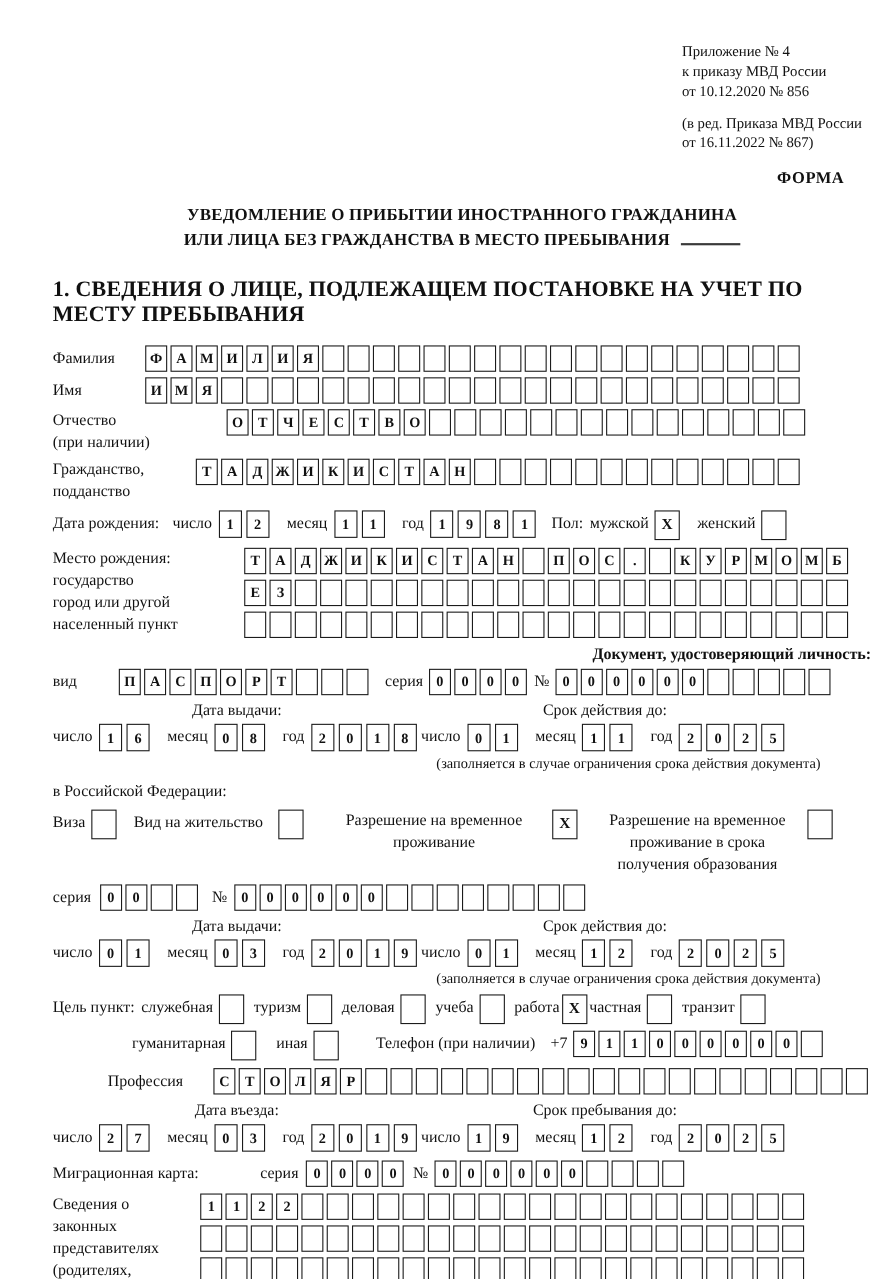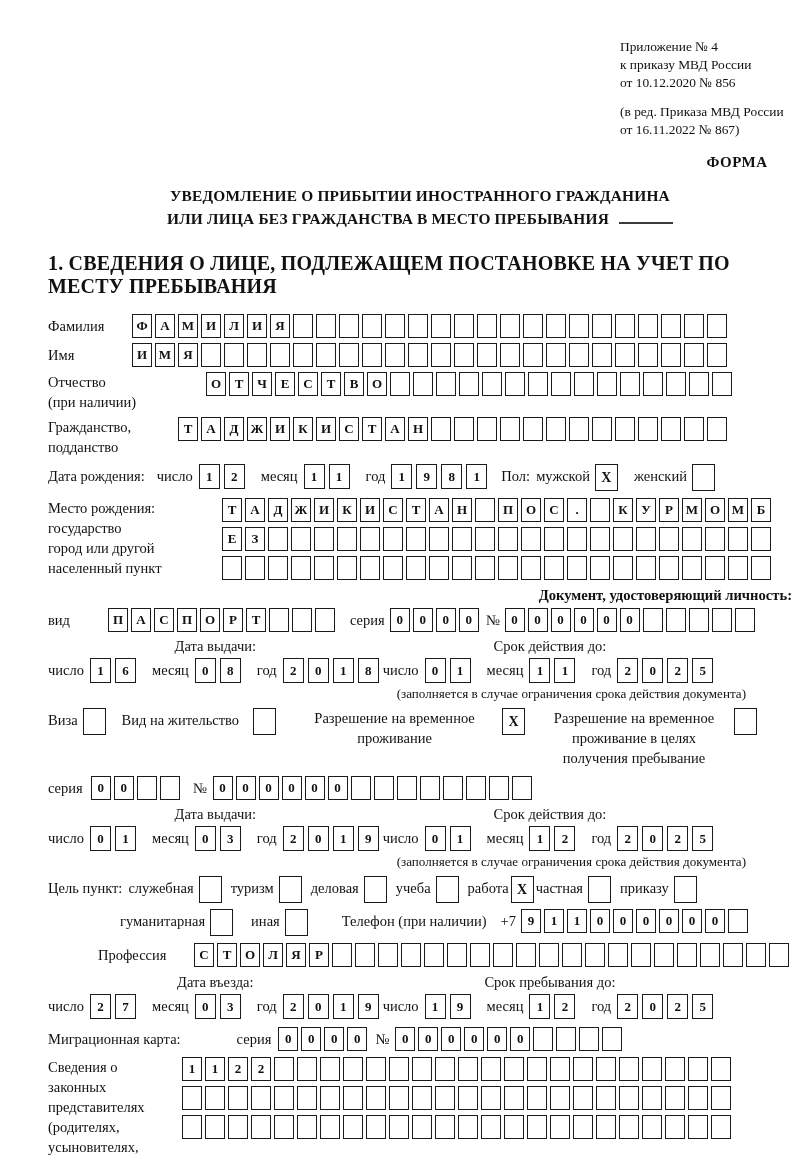--- a/index.html
+++ b/index.html
@@ -399,30 +399,31 @@
           <span class="cell">2</span>
           <span class="cell">0</span>
           <span class="cell">2</span>
           <span class="cell">5</span>
         </div>
     </div>
   </div>
   <div class="limitnote">(заполняется в случае ограничения срока действия документа)</div>
 
   <div class="intro">
+    <div>в Российской Федерации:</div>
   </div>
 
   <div class="frow optrow">
     <span class="lbl">Виза</span>
     <span class="checkbox"></span>
     <span class="lbl" style="margin-left:16px;">Вид на жительство</span>
     <span class="checkbox" style="margin-left:14px;"></span>
     <span class="optlabel w205" style="margin-left:16px;">Разрешение на временное проживание</span>
     <span class="checkbox">X</span>
-    <span class="optlabel w190" style="margin-left:14px;">Разрешение на временное проживание в целях получения пребывание</span>
+    <span class="optlabel w190" style="margin-left:14px;">Разрешение на временное проживание в срока получения образования</span>
     <span class="checkbox"></span>
   </div>
 
   <div class="frow" style="margin-top:8px;">
     <span class="lbl" style="margin-right:8px;">серия</span>
     <span class="cells">
         <span class="cell">0</span>
         <span class="cell">0</span>
         <span class="cell"></span>
         <span class="cell"></span>
@@ -489,21 +490,21 @@
     <span class="lbl pairgap">туризм</span>
     <span class="checkbox"></span>
     <span class="lbl pairgap">деловая</span>
     <span class="checkbox"></span>
     <span class="lbl pairgap">учеба</span>
     <span class="checkbox"></span>
     <span class="lbl pairgap">работа</span>
     <span class="checkbox" style="margin-left:2px;">X</span>
     <span class="lbl" style="margin-left:2px;">частная</span>
     <span class="checkbox"></span>
-    <span class="lbl pairgap">приказу</span>
+    <span class="lbl pairgap">транзит</span>
     <span class="checkbox"></span>
   </div>
 
   <div class="frow" style="margin-top:6px;">
     <span class="lbl indent72">гуманитарная</span>
     <span class="checkbox"></span>
     <span class="lbl" style="margin-left:18px;">иная</span>
     <span class="checkbox"></span>
     <span class="lbl" style="margin-left:34px;">Телефон (при наличии)</span>
     <span class="lbl plus7">+7</span>

